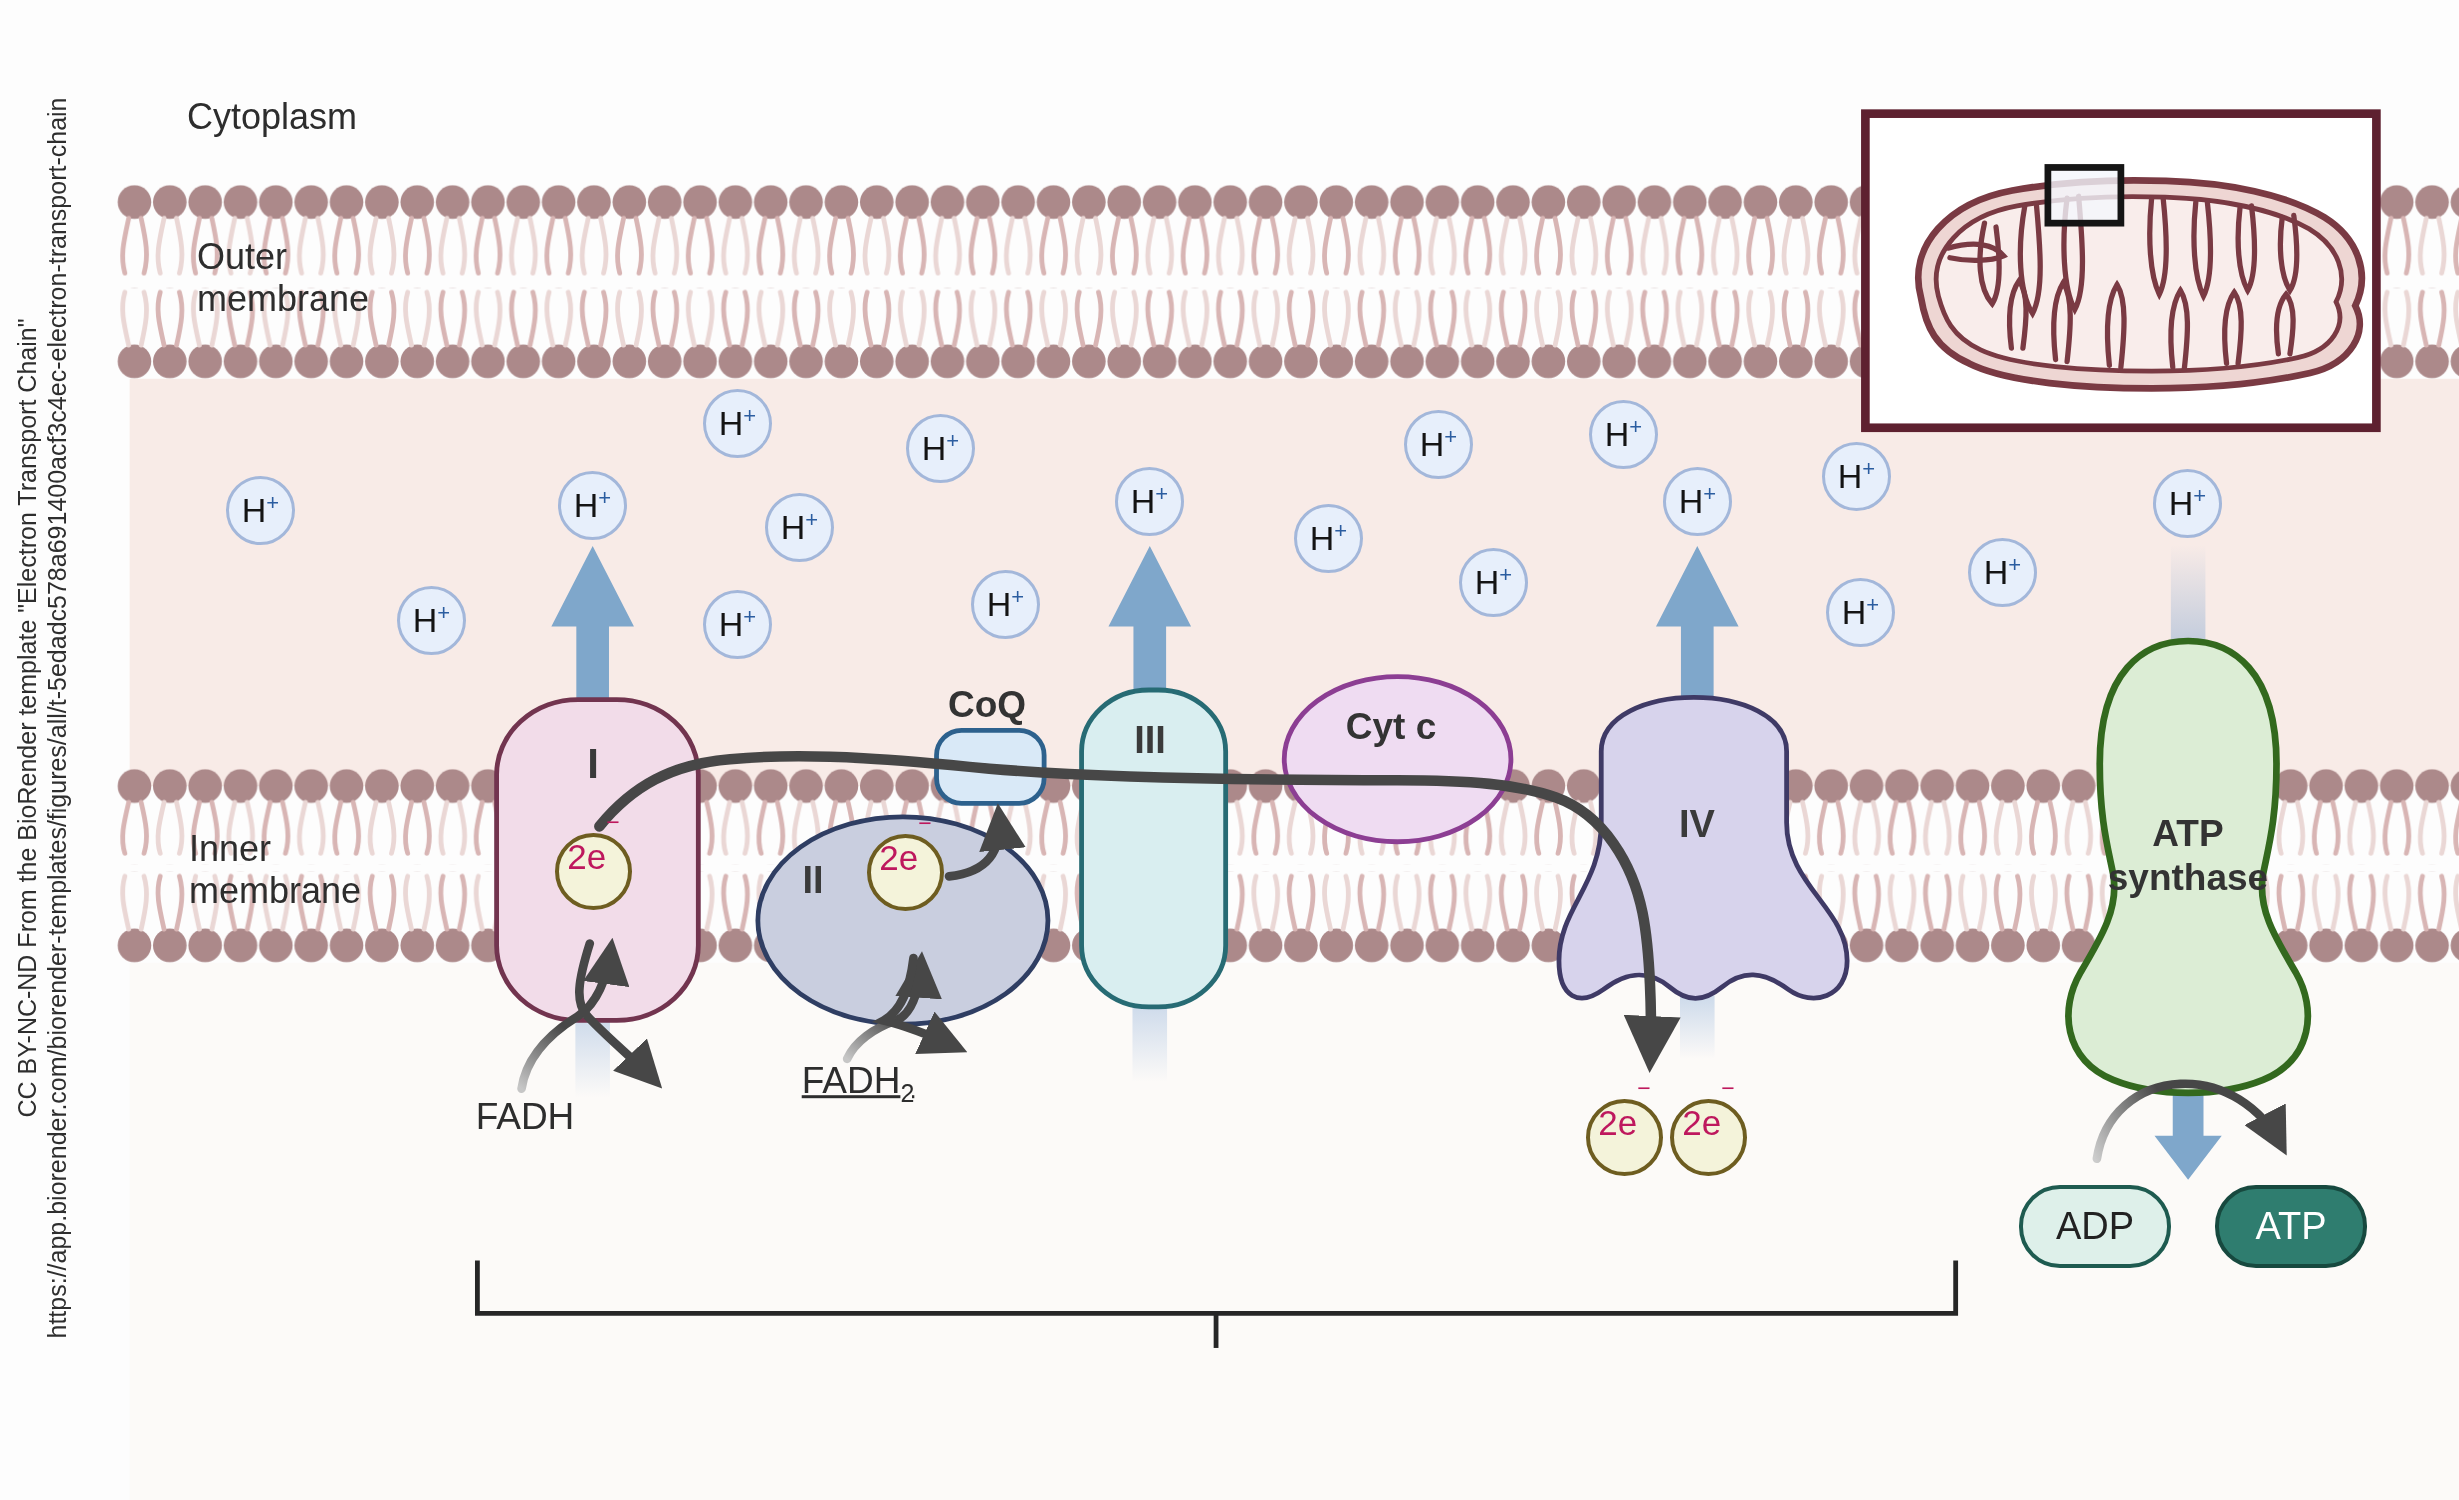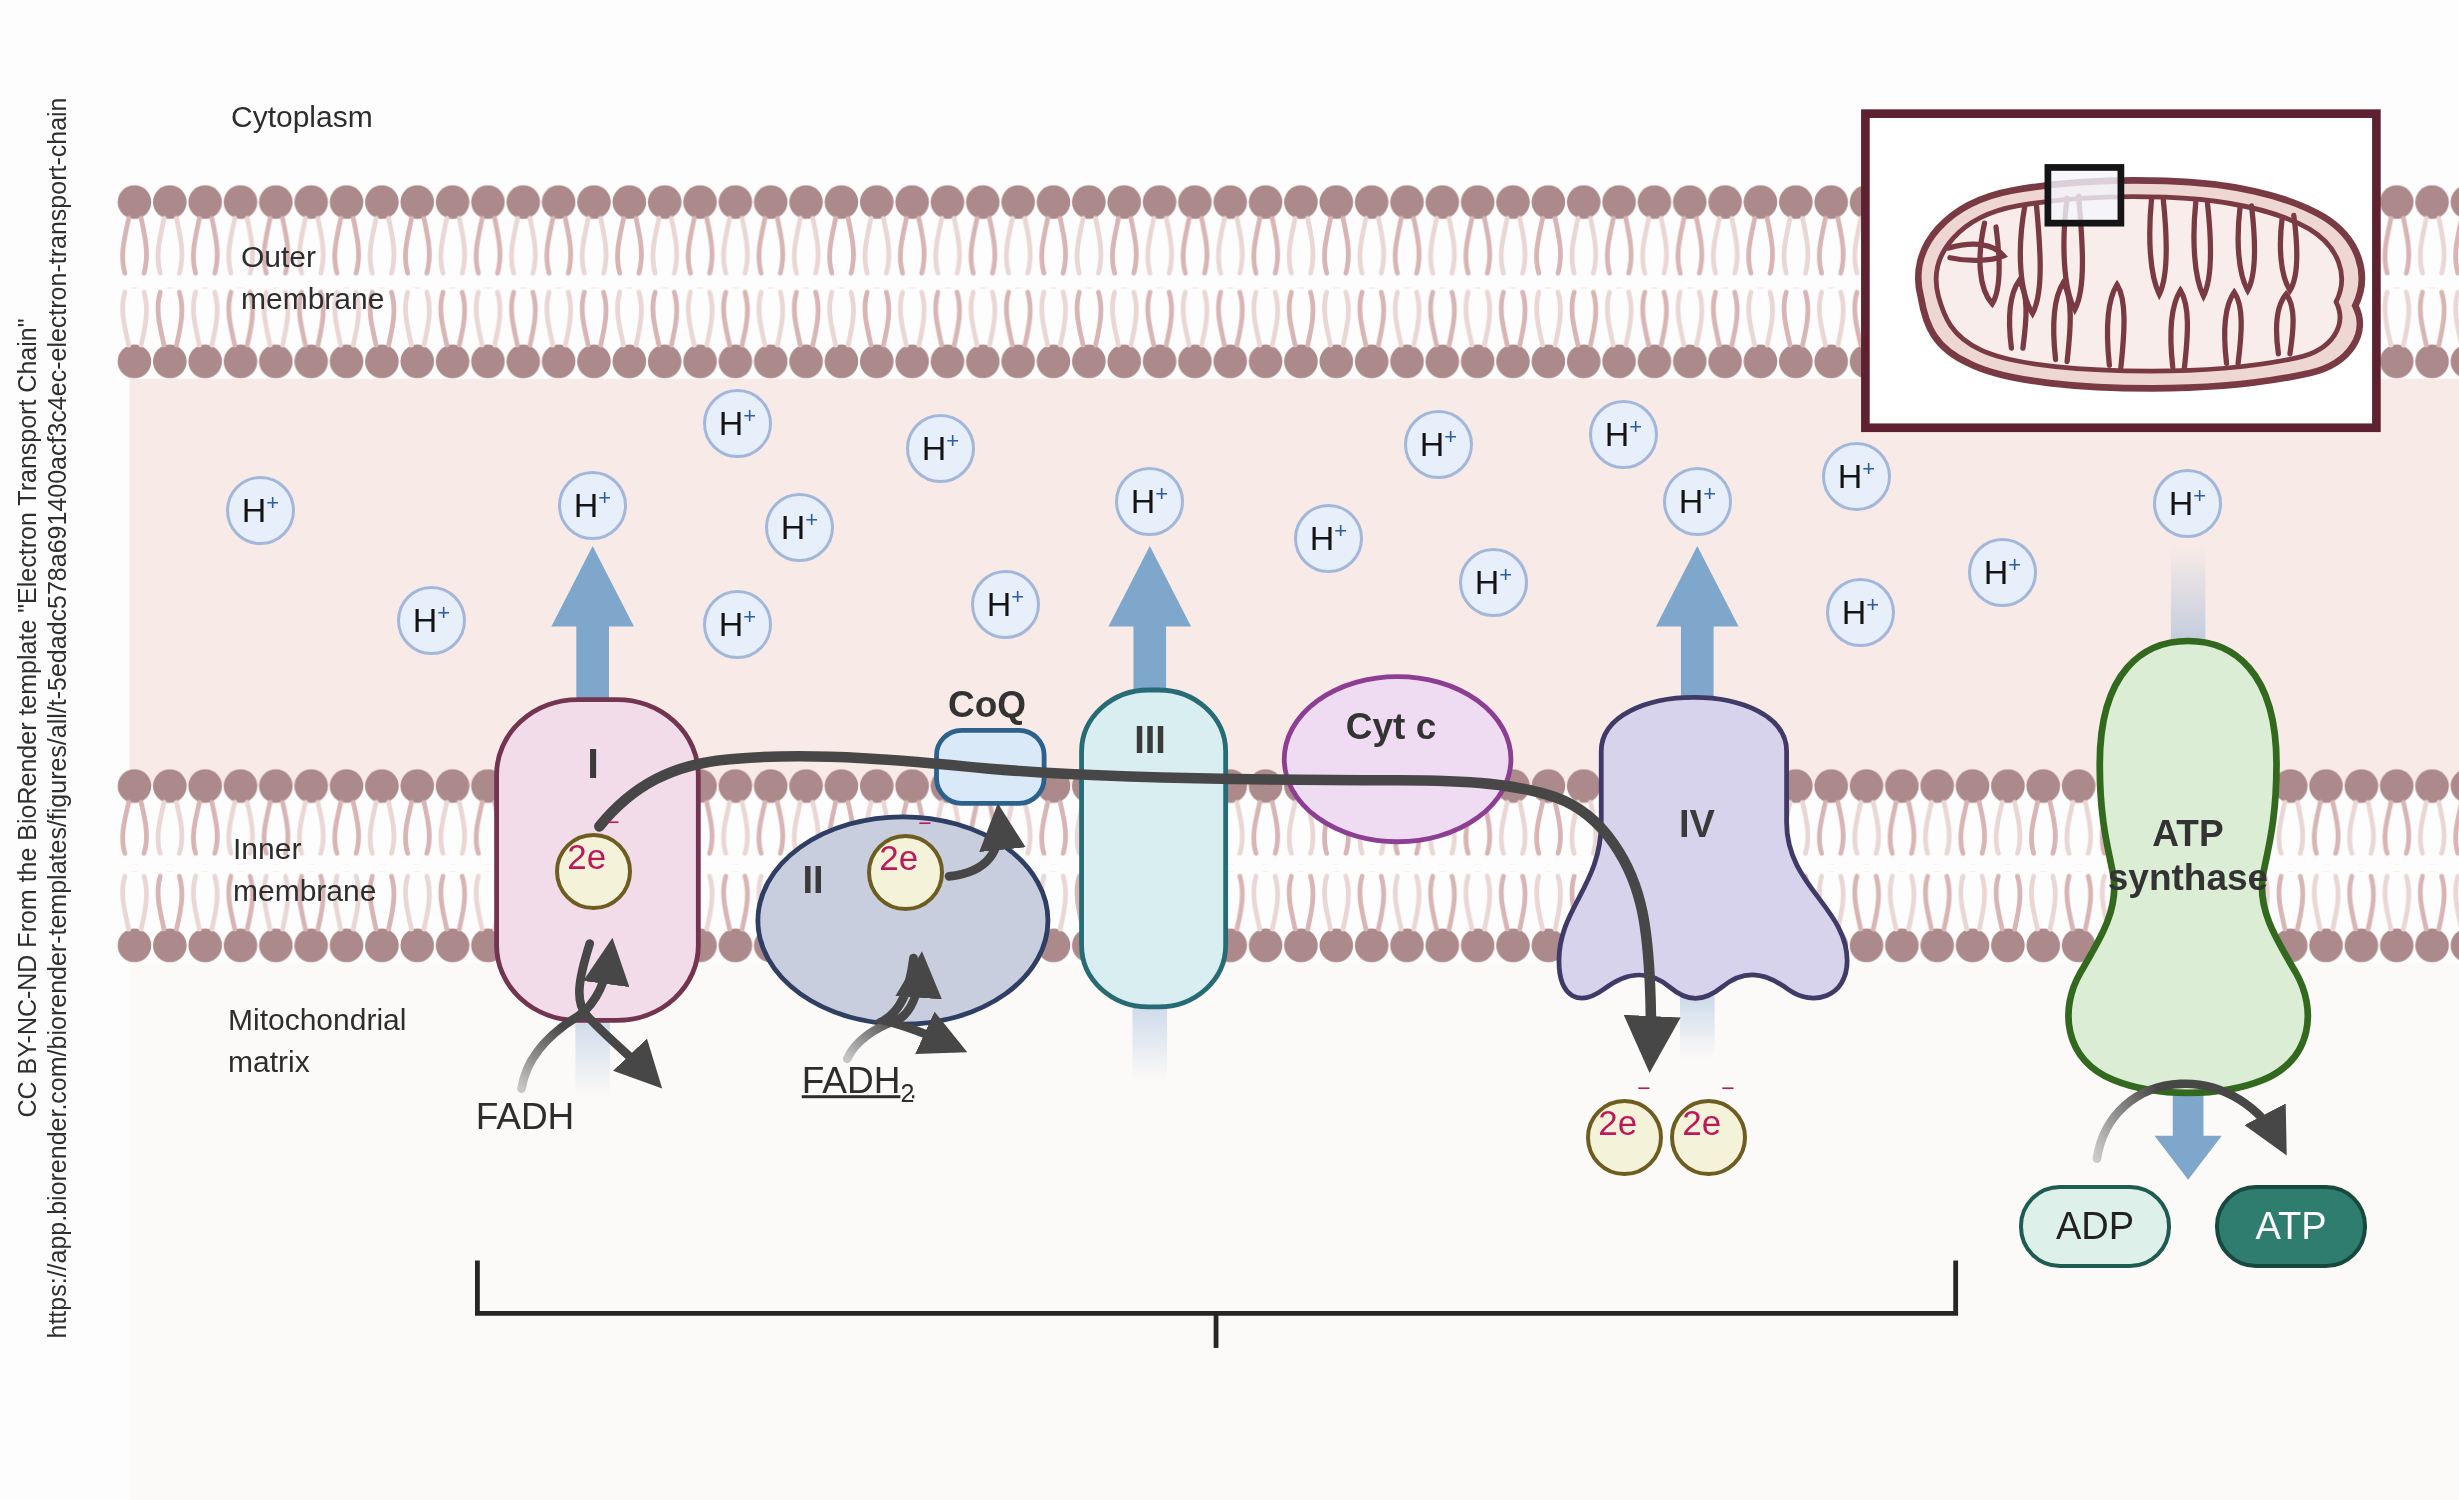--- a/index.html
+++ b/index.html
@@ -1,20 +1,20 @@
 <!DOCTYPE html>
 <html><head>
 <meta charset="utf-8">
 <style>
   html,body{margin:0;padding:0;}
   body{width:2459px;height:1501px;background:#fdfdfd;font-family:"Liberation Sans",sans-serif;}
   .stage{position:relative;width:2459px;height:1501px;overflow:hidden;background:#fdfdfd;}
   .stage svg.scene{position:absolute;left:0;top:0;}
   .lbl{position:absolute;color:#2d2d2d;white-space:pre-line;}
-  .region-lbl{font-size:30px;line-height:42px;margin-left:44px;}
+  .region-lbl{font-size:36px;line-height:42px;}
   .center{transform:translate(-50%,-50%);text-align:center;}
   .complex-lbl{font-weight:bold;color:#3a3a3a;font-size:38px;}
   .big{font-size:42px;}
   .protein-lbl{font-weight:bold;color:#333;font-size:37px;line-height:44px;}
   .mol-lbl{font-size:37px;color:#2d2d2d;}
   .sub2{font-size:25px;vertical-align:-8.6px;}
   .etc-lbl{font-size:37px;color:#262626;}
   .hion{position:absolute;width:69px;height:69px;margin:-35px 0 0 -35px;border-radius:50%;
         background:#e7effb;border:3.8px solid #a3b7da;box-sizing:border-box;
         display:flex;align-items:center;justify-content:center;font-size:34px;color:#141414;}
@@ -175,22 +175,20 @@
   <div class="credit">
     <div>CC BY-NC-ND From the BioRender template "Electron Transport Chain"</div>
     <div>https://app.biorender.com/biorender-templates/figures/all/t-5edadc578a691400acf3c4ec-electron-transport-chain</div>
   </div>
 
   <div class="lbl region-lbl" style="left:187px;top:96px;">Cytoplasm</div>
   <div class="lbl region-lbl" style="left:197px;top:236px;">Outer
 membrane</div>
   <div class="lbl region-lbl" style="left:189px;top:828px;">Inner
 membrane</div>
-  <div class="lbl region-lbl" style="left:184px;top:999px;">Mitochondrial
-matrix</div>
 
   <div class="lbl complex-lbl big center" style="left:593px;top:764px;">I</div>
   <div class="lbl complex-lbl center" style="left:813px;top:880px;">II</div>
   <div class="lbl complex-lbl center" style="left:1150px;top:740px;">III</div>
   <div class="lbl complex-lbl center" style="left:1697px;top:824px;">IV</div>
   <div class="lbl protein-lbl center" style="left:987px;top:705px;">CoQ</div>
   <div class="lbl protein-lbl center" style="left:1391px;top:727px;">Cyt c</div>
   <div class="lbl protein-lbl center" style="left:2188px;top:856px;">ATP
 synthase</div>
 

